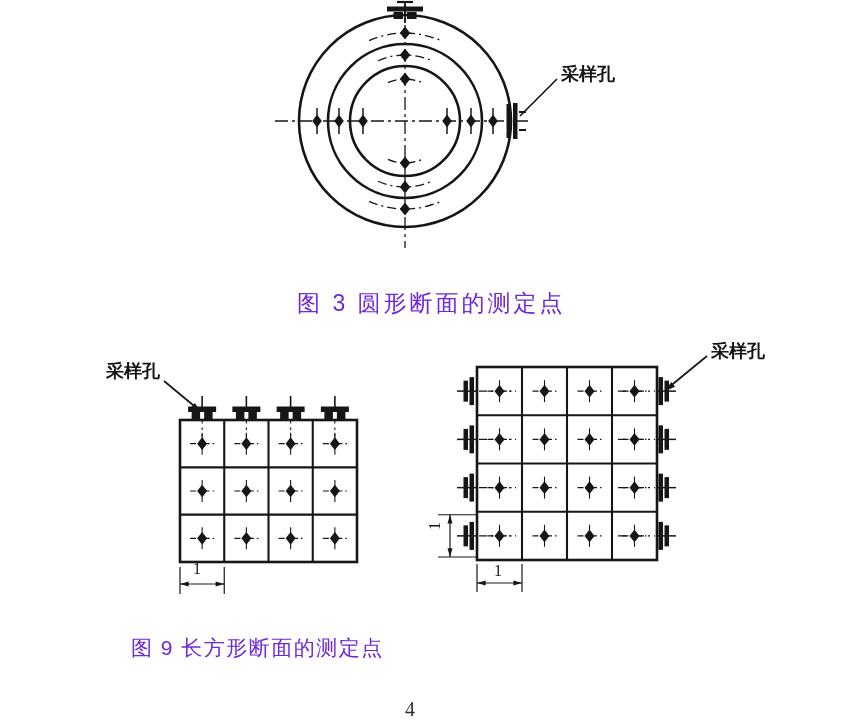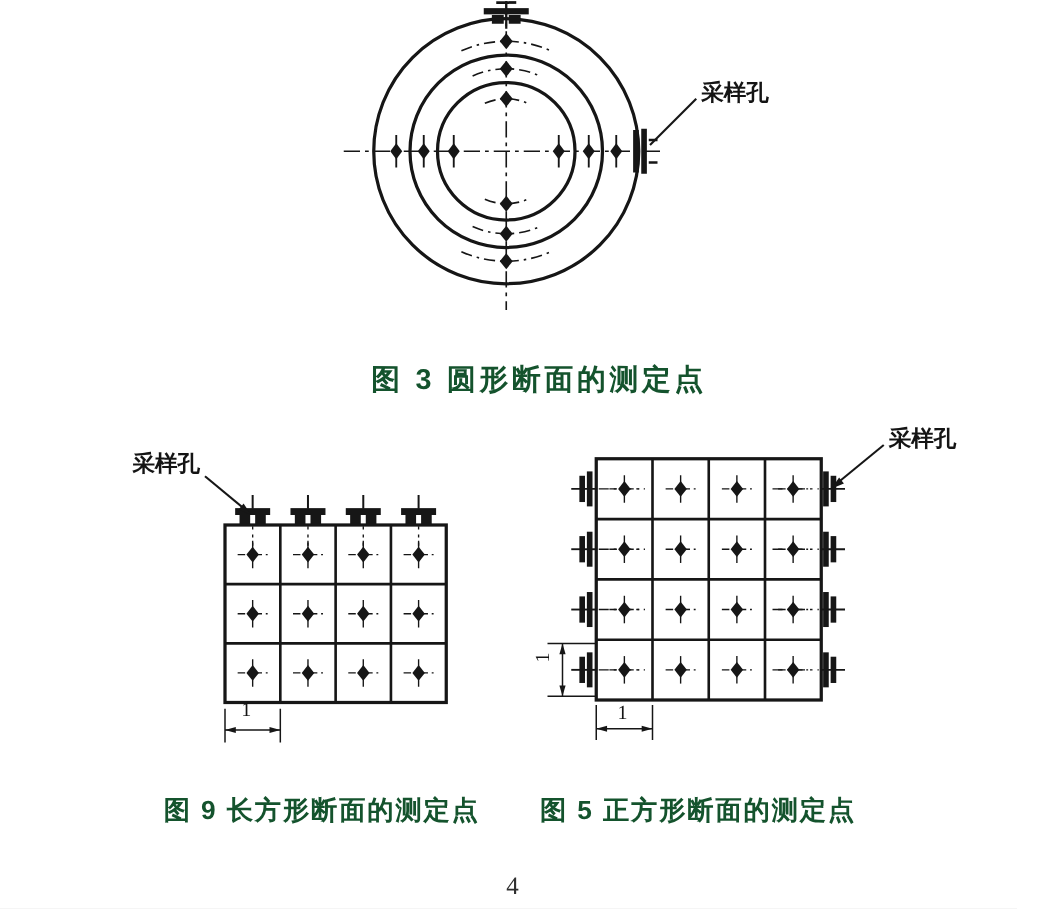--- a/index.html
+++ b/index.html
@@ -2,21 +2,21 @@
 <html><head>
 <meta charset="utf-8">
 <style>
   html,body{margin:0;padding:0;background:#e8e8e8;}
   .page{
     position:relative;width:850px;height:727px;background:#ffffff;
     font-family:"Liberation Sans",sans-serif;overflow:hidden;margin:0 auto;
   }
   .fig{position:absolute;}
   .caption{
-    position:absolute;font-weight:700;color:#14532d;white-space:nowrap;
+    position:absolute;font-weight:400;color:#6d28d9;white-space:nowrap;
     font-size:21px;letter-spacing:1.5px;
   }
   #cap3{font-size:23px;letter-spacing:3px;}
   .port-label{
     position:absolute;font-weight:700;font-size:18px;color:#141414;white-space:nowrap;
   }
   .dim-label{
     position:absolute;font-size:16px;color:#141414;
     font-family:"Liberation Serif",serif;line-height:1;
   }
@@ -247,16 +247,15 @@
       <polygon points="102,243 93.35050105520307,245.487200837077 93.35050105520307,240.512799162923" fill="#161616"></polygon>
       <line x1="18" y1="174.75" x2="57" y2="174.75" stroke="#161616" stroke-width="1.2"></line>
       <line x1="18" y1="217" x2="57" y2="217" stroke="#161616" stroke-width="1.2"></line>
       <line x1="30" y1="174.75" x2="30" y2="217" stroke="#161616" stroke-width="1.2"></line>
       <polygon points="30,174.75 32.487200837077026,183.39949894479693 27.512799162922974,183.39949894479693" fill="#161616"></polygon>
       <polygon points="30,217 27.512799162922974,208.35050105520307 32.487200837077026,208.35050105520307" fill="#161616"></polygon>
     </svg>
   <div class="port-label" id="label5" style="left:711px;top:339px">采样孔</div>
   <div class="dim-label" id="dim5b" style="left:494px;top:563px">1</div>
   <div class="dim-label rot" id="dim5l" style="left:431px;top:518px">1</div>
-  <div class="caption" id="cap5" style="left:432px;top:634px">图 5  正方形断面的测定点</div>
 
   <div class="page-num">4</div>
 </div>
 
 </body></html>

